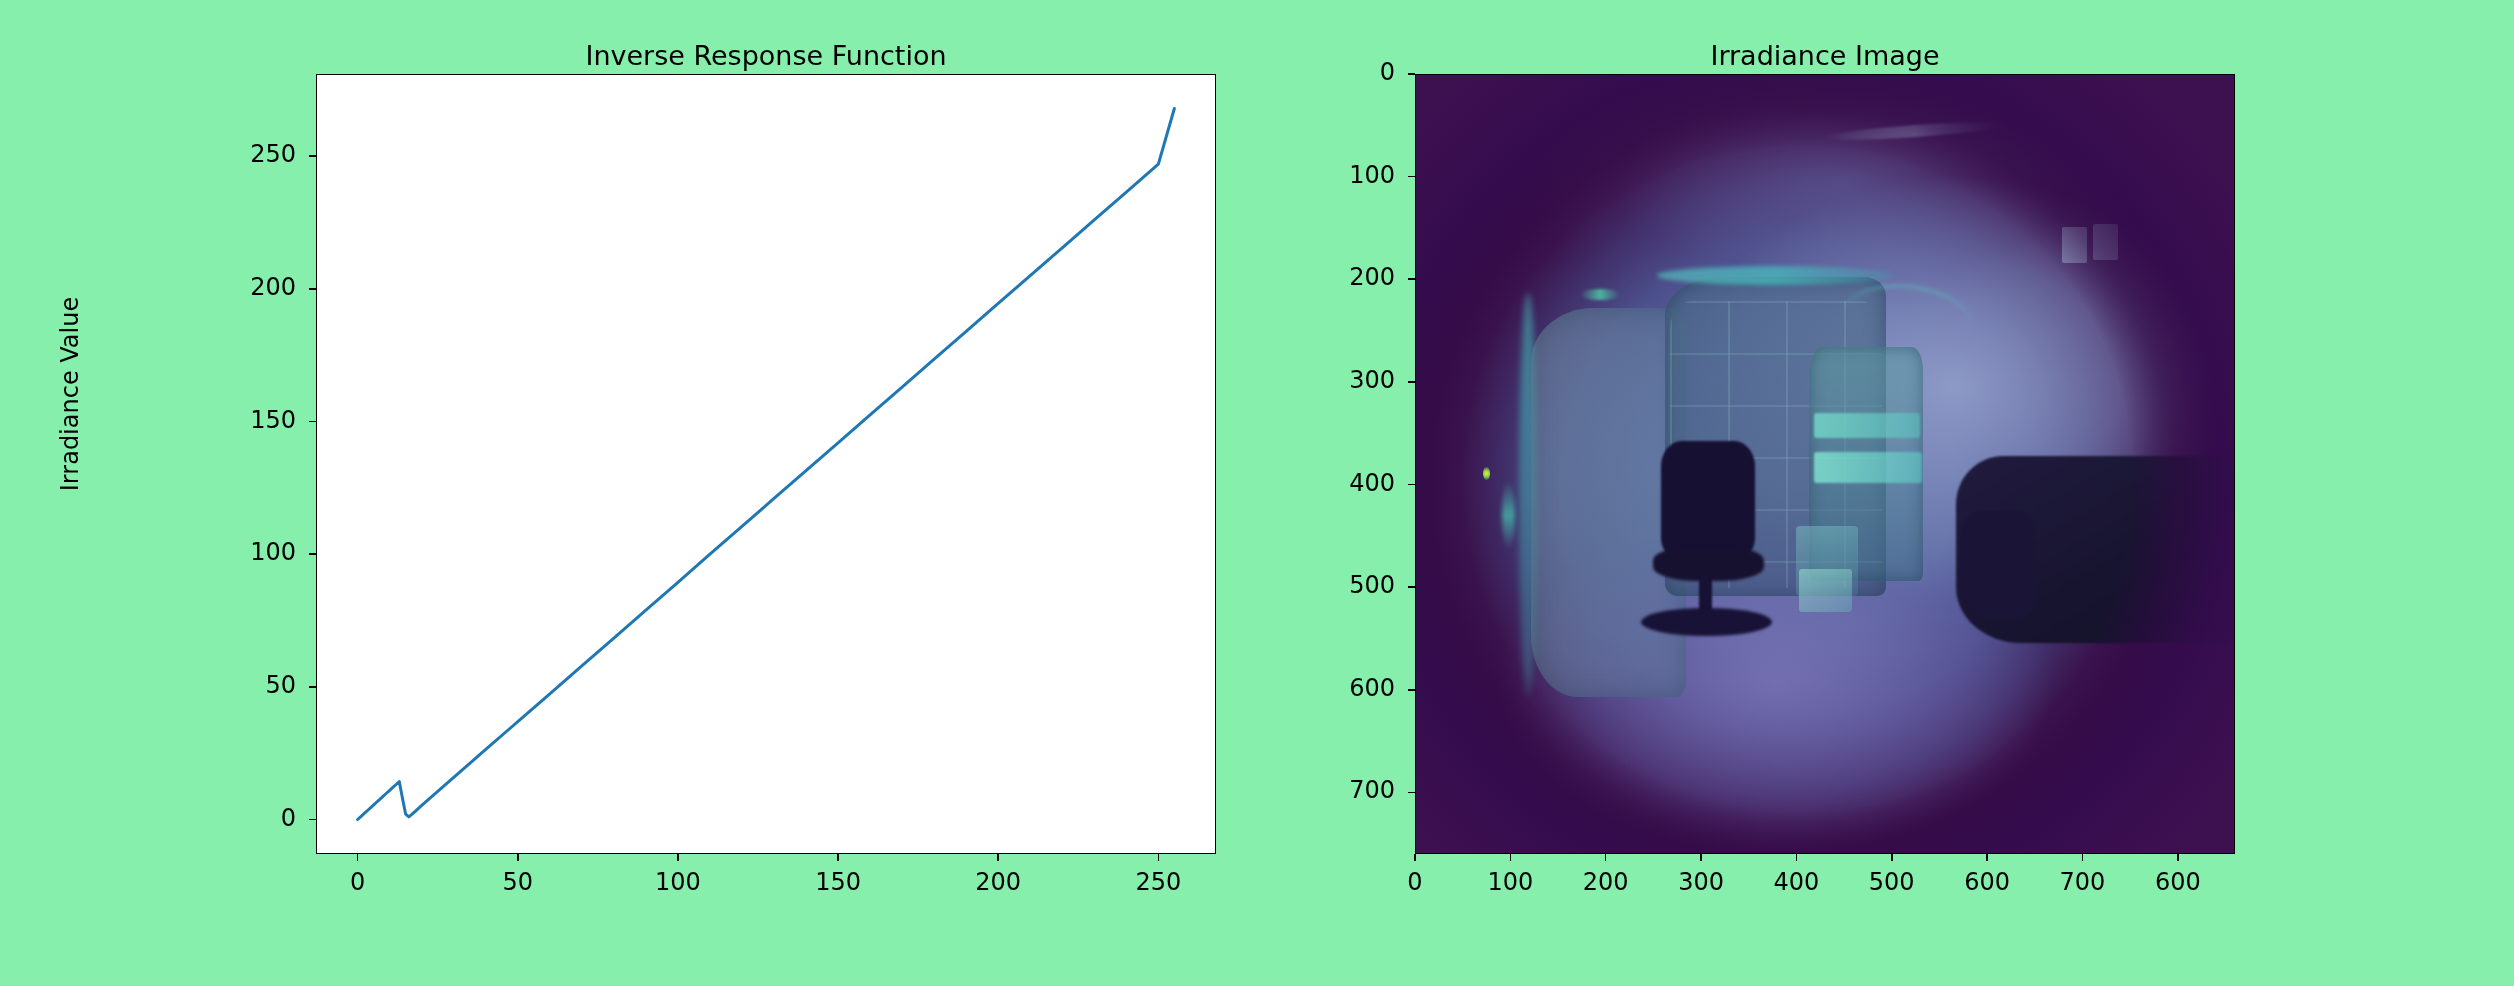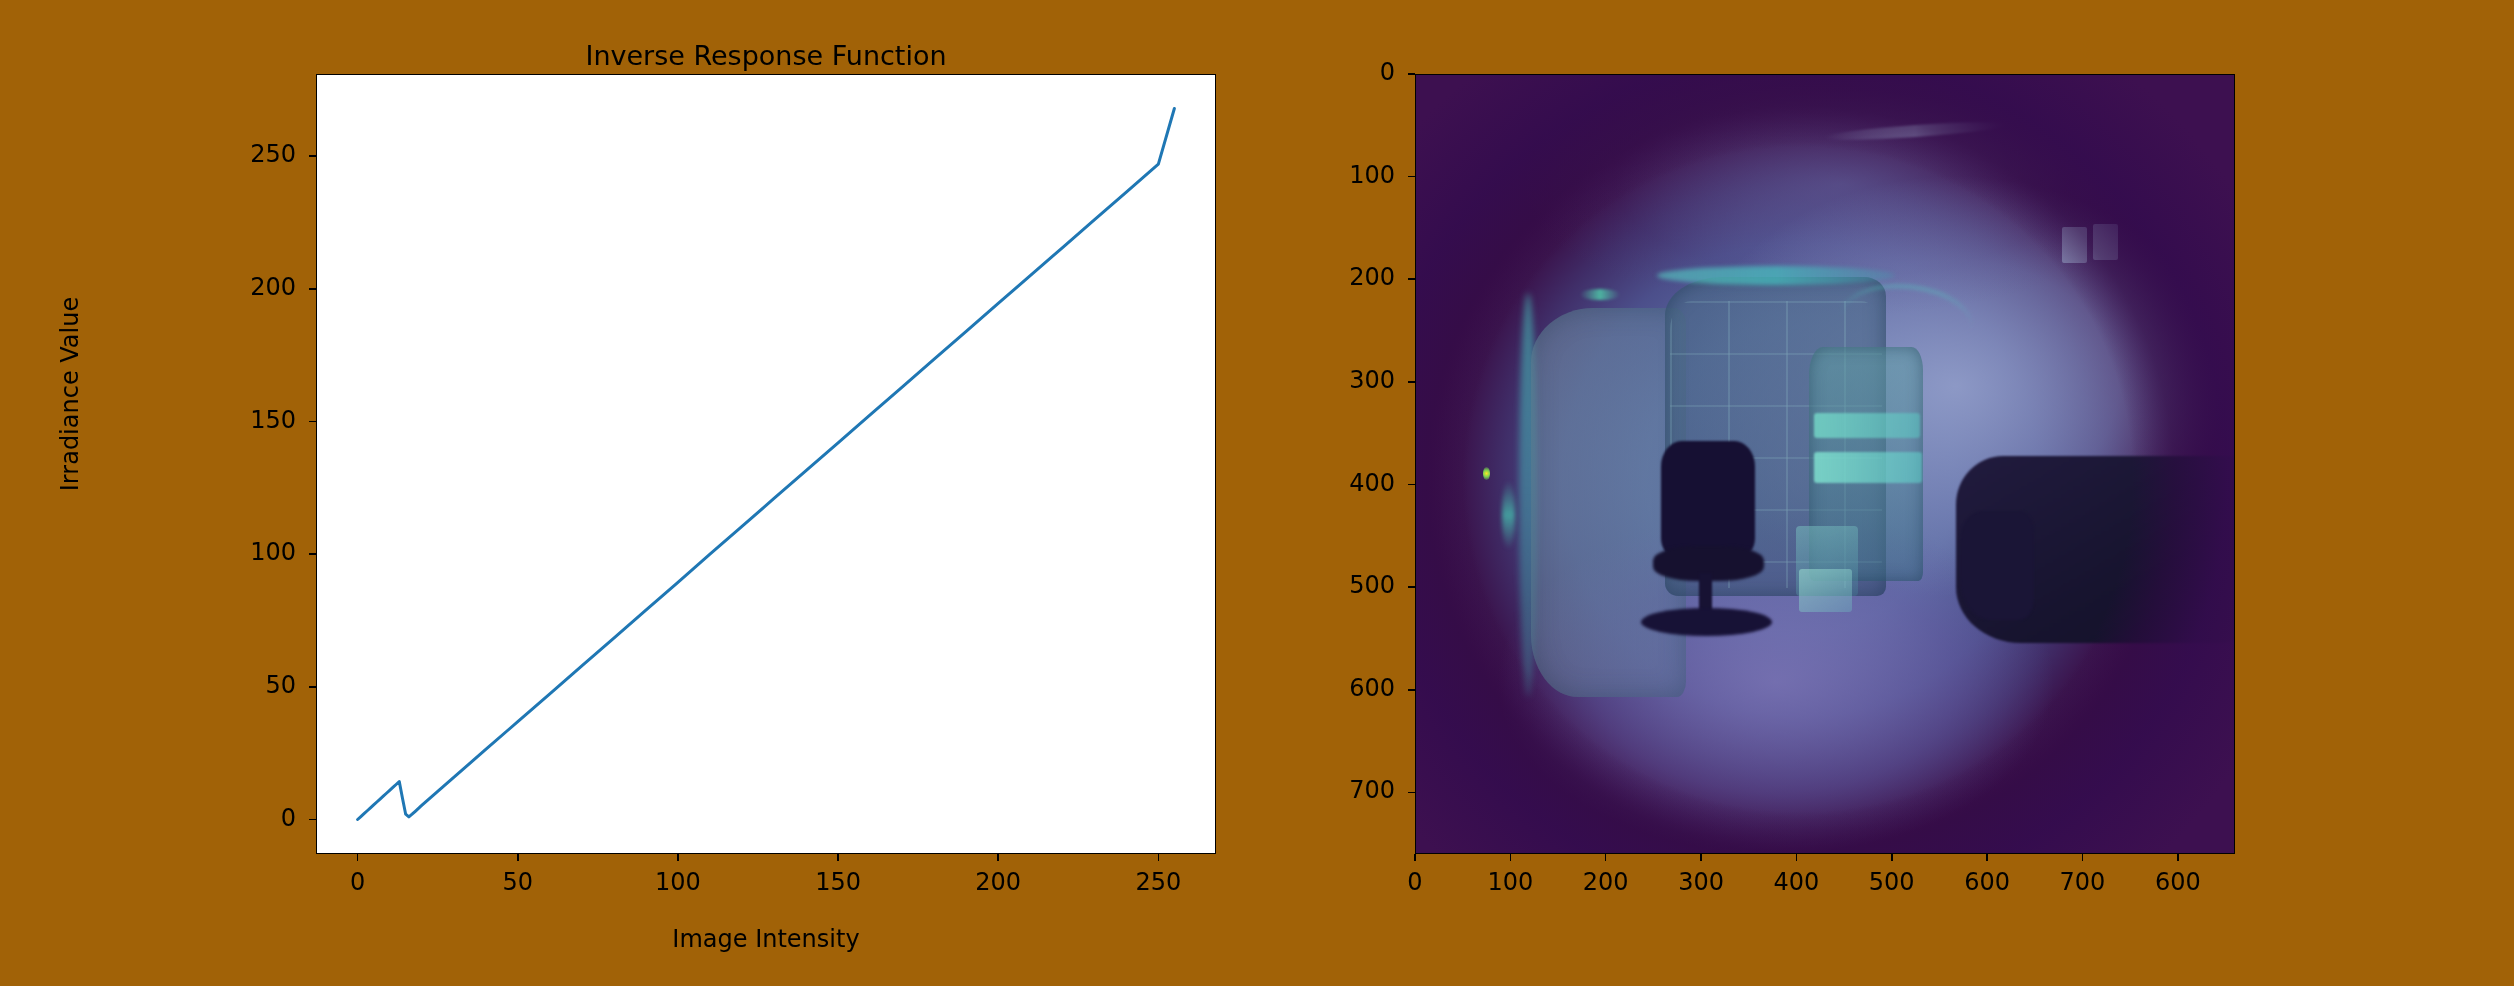--- a/index.html
+++ b/index.html
@@ -1,17 +1,17 @@
 <!DOCTYPE html>
 <html><head>
 <meta charset="utf-8">
 <style>
   html,body{margin:0;padding:0;background:#ffffff;}
   body{width:2514px;height:986px;font-family:"DejaVu Sans","Liberation Sans",sans-serif;overflow:hidden;}
-  .figure{position:relative;width:2514px;height:986px;background:#a16207;}
+  .figure{position:relative;width:2514px;height:986px;background:#86efac;}
 
   
   .title{position:absolute;text-align:center;font-size:27px;color:#000;white-space:nowrap;}
   .axlabel{position:absolute;font-size:24px;color:#000;white-space:nowrap;}
   .tick{position:absolute;font-size:24px;color:#000;white-space:nowrap;}
   .ytick{text-align:right;}
   .xtick{text-align:center;}
 
   
   #left-panel{position:absolute;left:316px;top:74px;width:900px;height:780px;}
@@ -137,26 +137,26 @@
 
   <div class="title" id="left-title">Inverse Response Function</div>
 
   <div id="left-panel">
     <div id="left-frame"></div>
     <svg id="left-plot" viewBox="0 0 900 780" preserveAspectRatio="none">
       <polyline id="response-curve" fill="none" stroke="#1f77b4" stroke-width="3" stroke-linejoin="round" stroke-linecap="round" points="41.64,745.51 44.84,742.59 48.04,739.67 51.25,736.76 54.45,733.84 57.65,730.92 60.85,728.00 64.06,725.08 67.26,722.16 70.46,719.24 73.67,716.33 76.87,713.41 80.07,710.49 83.27,707.57 86.48,724.29 89.68,740.20 92.88,742.86 96.09,740.20 99.29,737.29 102.49,734.37 105.69,731.45 121.71,717.39 137.72,703.33 169.75,675.47 201.78,647.61 233.81,619.76 265.84,591.90 297.86,564.04 329.89,536.18 361.92,508.33 393.95,480.20 425.98,452.35 458.01,424.49 490.04,396.63 522.06,368.78 554.09,340.92 586.12,313.06 618.15,285.20 650.18,257.35 682.21,229.49 714.23,201.63 746.26,173.78 778.29,145.92 810.32,118.06 842.35,90.20 858.36,34.49"></polyline>
     </svg>
   </div>
 
-  <div class="axlabel" id="left-xlabel">Image Intensity</div>
   <div class="axlabel" id="left-ylabel">Irradiance Value</div>
 
   <div id="left-xticks"></div>
   <div id="left-yticks"></div>
 
+  <div class="title" id="right-title">Irradiance Image</div>
 
   <div id="right-panel">
     <div id="right-frame">
       <div class="imlayer" id="im-base"></div>
       <div class="imlayer" id="im-vignette"></div>
       <div class="imlayer" id="im-wall"></div>
       <div class="imlayer" id="im-floor"></div>
       <div class="imlayer" id="im-ceiling"></div>
 
       <div class="obj" id="obj-rail"></div>

